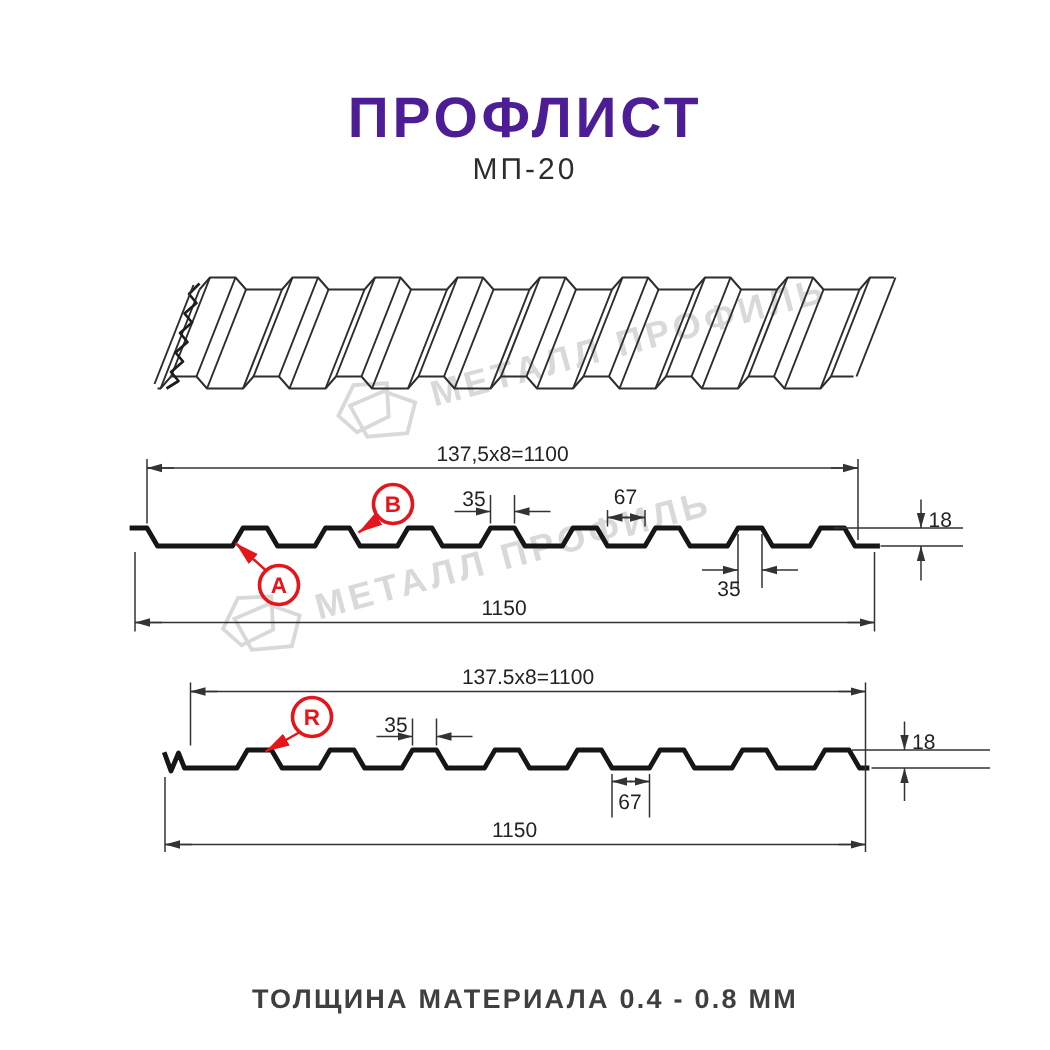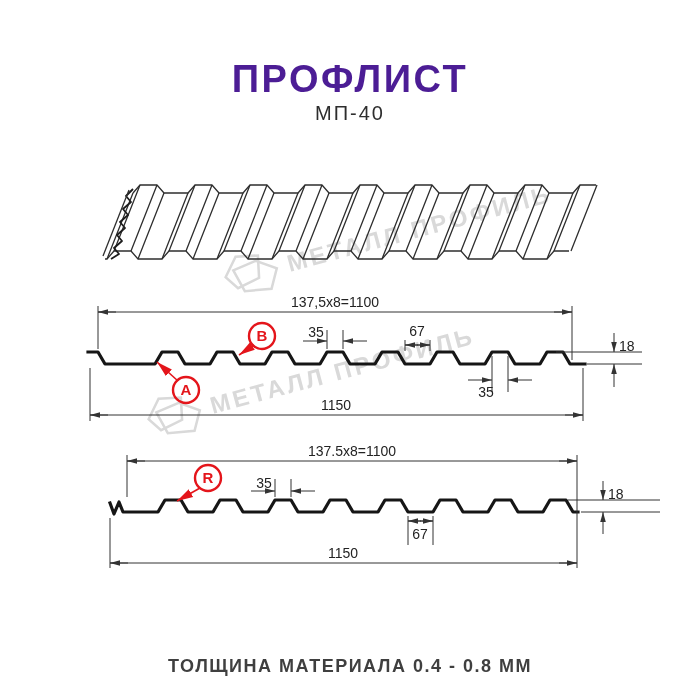--- a/index.html
+++ b/index.html
@@ -27,21 +27,21 @@
   .dim-t{font-size:14px;fill:#232323;}
   .mid{text-anchor:middle;}
   .red{stroke:var(--red,#e4151b);stroke-width:1.6;fill:none;}
   .redc{stroke:var(--red,#e4151b);stroke-width:2.4;fill:none;}
   .red-t{font-size:15px;font-weight:bold;fill:var(--red,#e4151b);text-anchor:middle;}
 </style>
 </head>
 <body>
 
 <div class="hdr title">ПРОФЛИСТ</div>
-<div class="hdr subtitle">МП-40</div>
+<div class="hdr subtitle">МП-20</div>
 
 <div class="wm" style="left:225px;top:258px;">
   <svg width="56" height="46" viewBox="0 0 48 40">
     <polygon points="1,17 14,2 33,6 29,25 9,29" fill="none" stroke="#d9d9d9" stroke-width="2.2"></polygon>
     <polygon points="9,13 30,10 46,21 37,37 14,33" fill="none" stroke="#d9d9d9" stroke-width="2.2"></polygon>
   </svg>
   <span class="wm-text">МЕТАЛЛ ПРОФИЛЬ</span>
 </div>
 
 <div class="wm" style="left:148px;top:400px;">

